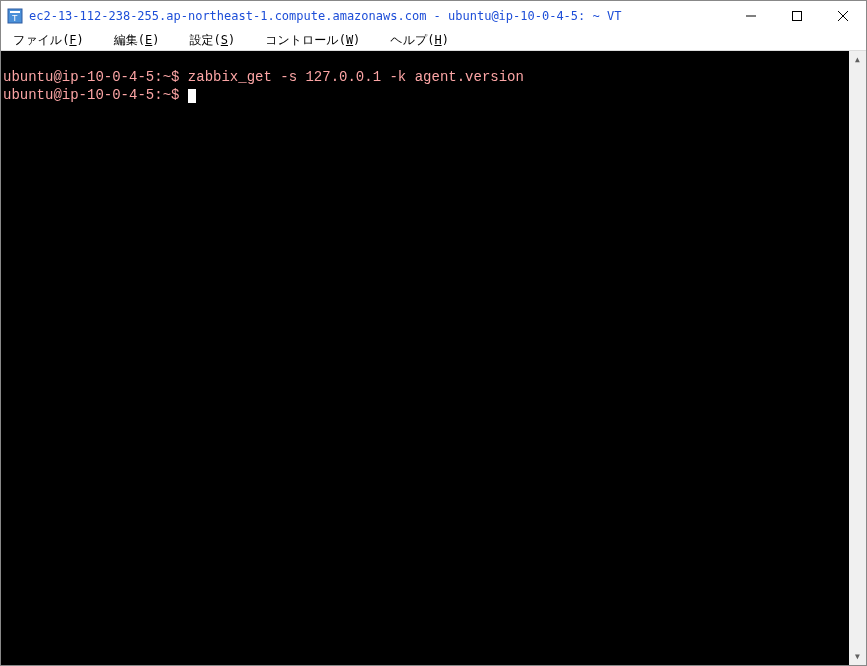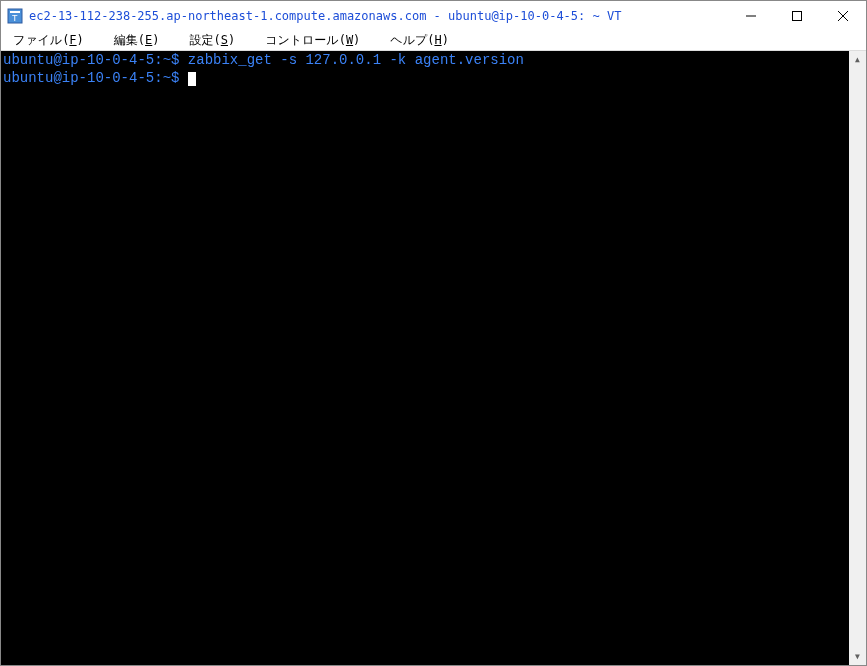--- a/index.html
+++ b/index.html
@@ -71,25 +71,25 @@
       cursor: pointer;
     }
     .terminal-wrapper {
       flex: 1;
       display: flex;
       overflow: hidden;
     }
     .terminal {
       flex: 1;
       background: #000;
-      color: #3b82f6;
+      color: #fca5a5;
       font-family: "Courier New", "MS Gothic", monospace;
       font-size: 14px;
       line-height: 18px;
-      padding: 0 2px;
+      padding: 17px 2px;
       white-space: pre;
       overflow: hidden;
     }
     .term-line {
       display: block;
     }
     .cursor {
       display: inline-block;
       width: 8px;
       height: 14px;

